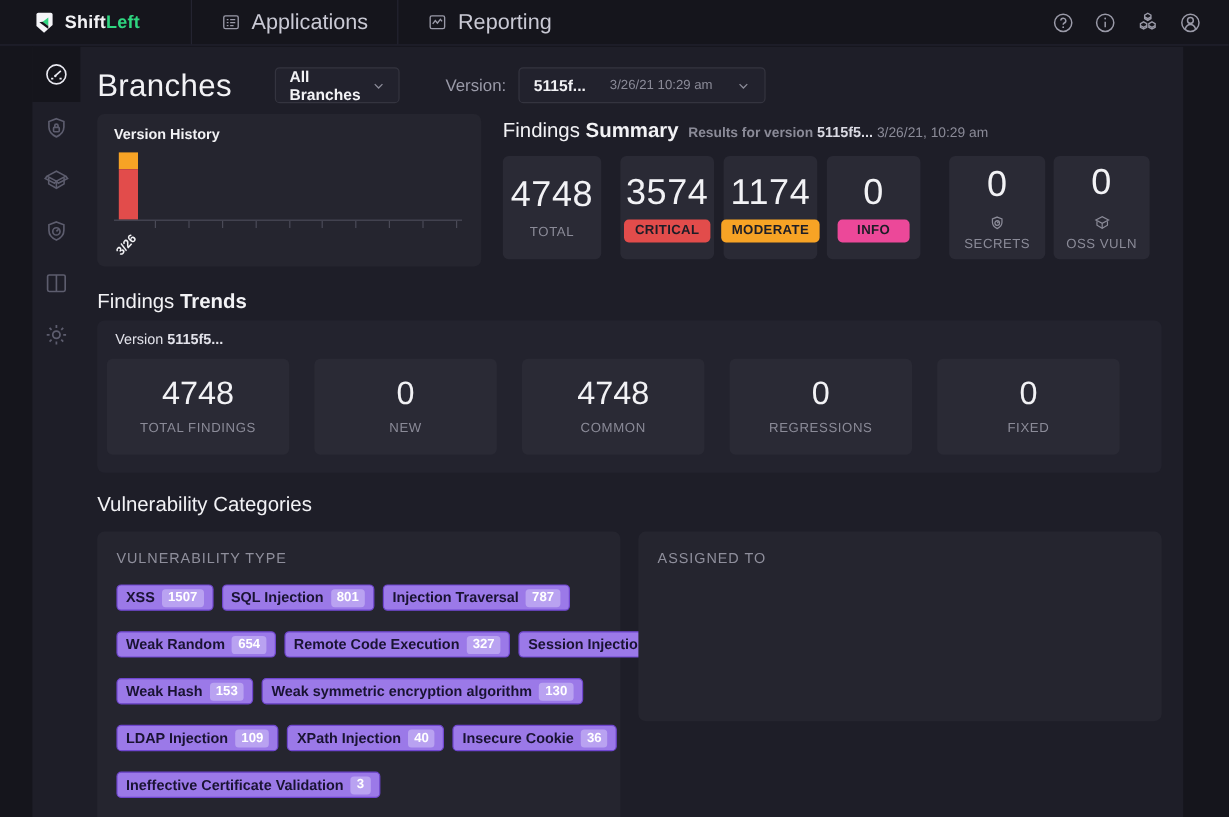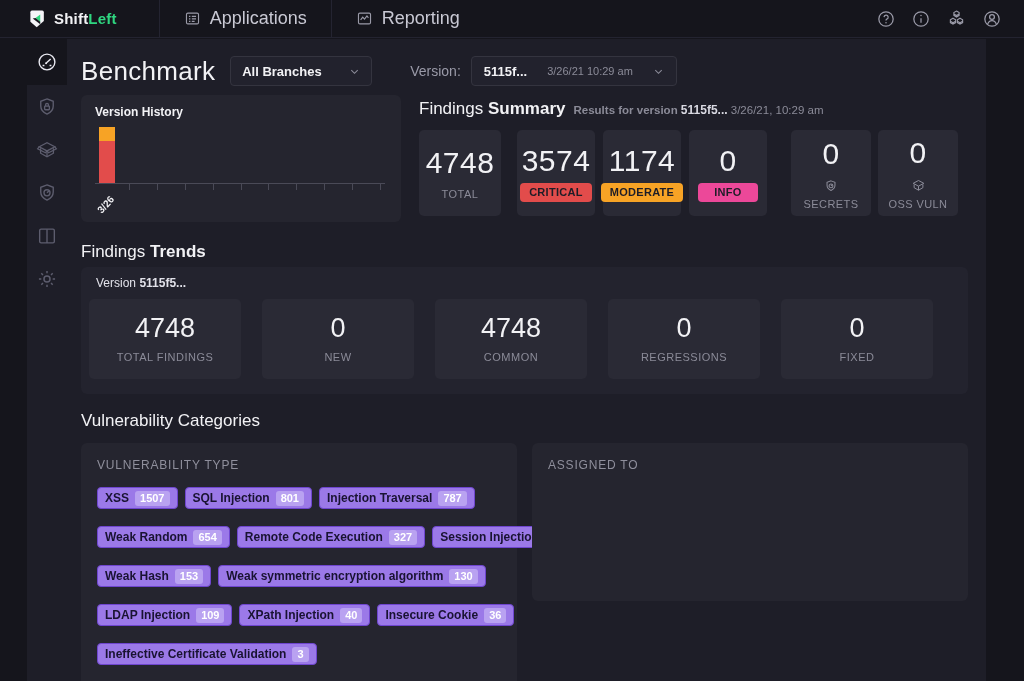--- a/index.html
+++ b/index.html
@@ -24,21 +24,21 @@
   .side-item { width:40px; height:43px; display:flex; align-items:center; justify-content:center; color:#5d5d6e; cursor:pointer; }
   .side-item.active { background:#15151c; color:#eaeaf2; height:46px; }
 
   main { flex:1; padding:0 18px 0 14px; }
 
   
   .page-header { display:flex; align-items:center; margin-top:14px; height:36px; }
   .page-title { font-size:26px; font-weight:500; letter-spacing:.3px; margin:0; }
   .select { background:#22222d; border:1px solid #34343f; border-radius:4px; height:30px;
             display:flex; align-items:center; cursor:pointer; font-size:13px; }
-  .branch-select { margin-left:15px; width:142px; padding:0 11px; font-weight:600; justify-content:space-between; }
+  .branch-select { margin-left:36px; width:104px; padding:0 11px; font-weight:600; justify-content:space-between; }
   .version-label { color:#9a9aa8; font-size:14px; margin-left:38px; margin-right:10px; }
   .version-select { padding:0 12px; gap:20px; }
   .version-select b { font-size:13px; }
   .version-select .date { color:#8b8b98; font-size:11px; }
   .chev { color:#8b8b98; display:flex; }
 
   
   .row-top { display:flex; margin-top:6px; }
   .vh-panel { width:320px; height:127px; flex:none; background:#25252f; border-radius:6px; padding:10px 14px; }
   .vh-title { font-size:12px; font-weight:700; }
@@ -190,21 +190,21 @@
       <svg width="22" height="22" viewBox="0 0 24 24" fill="none" stroke="currentColor" stroke-width="1.6">
         <circle cx="12" cy="12" r="3.3"></circle>
         <path d="M18.2 12h2.6M5.8 12H3.2M12 18.2v2.6M12 5.8V3.2M16.4 16.4l1.8 1.8M7.6 7.6L5.8 5.8M16.4 7.6l1.8-1.8M7.6 16.4l-1.8 1.8"></path>
       </svg>
     </div>
   </aside>
 
   <main>
 
     <div class="page-header">
-      <h1 class="page-title">Benchmark</h1>
+      <h1 class="page-title">Branches</h1>
       <div class="select branch-select">
         <span>All Branches</span>
         <span class="chev">
           <svg width="11" height="11" viewBox="0 0 24 24" fill="none" stroke="currentColor" stroke-width="2.4">
               <path d="M5 9l7 7 7-7"></path>
             </svg>
         </span>
       </div>
       <span class="version-label">Version:</span>
       <div class="select version-select">

